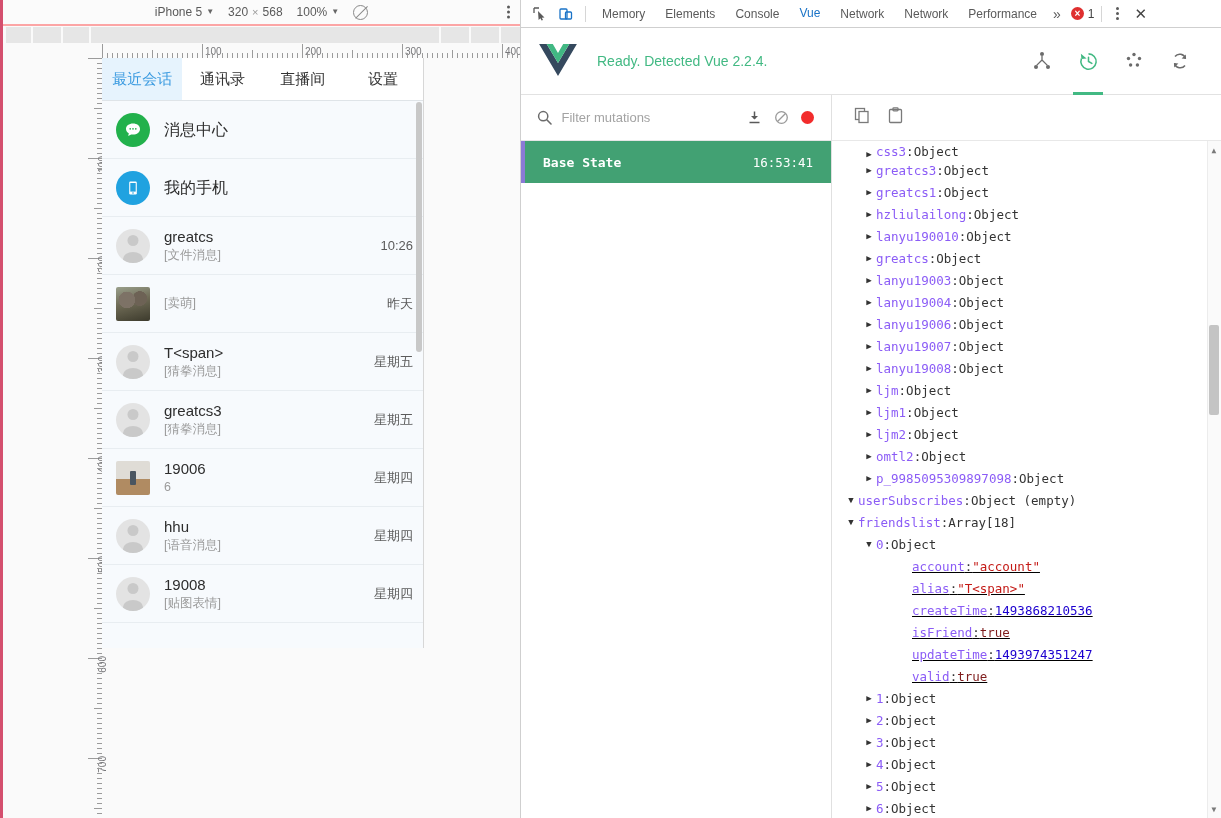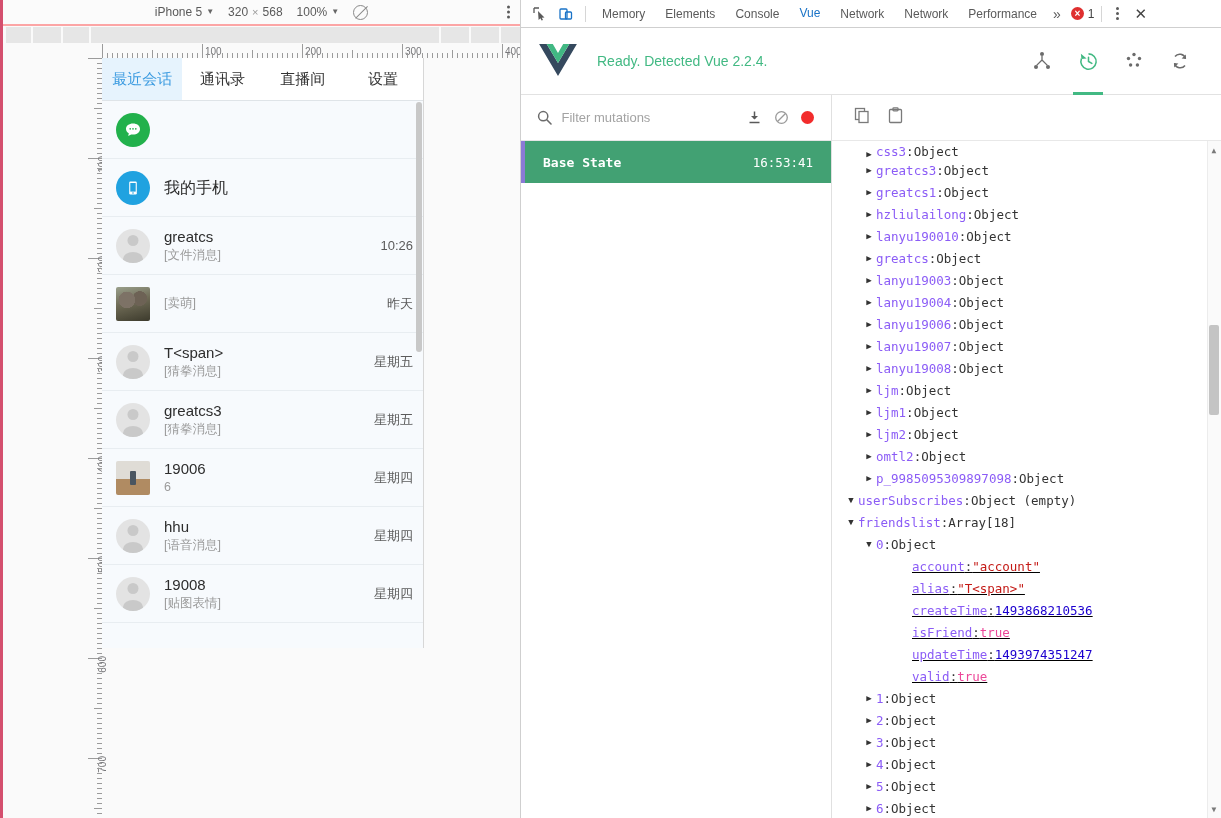--- a/index.html
+++ b/index.html
@@ -251,21 +251,21 @@
   }
   .arrow {
     width: 14px; flex: 0 0 14px; font-size: 9px; color: #333;
     display: flex; align-items: center; justify-content: center;
   }
   .arrow.spacer { visibility: hidden; }
   .k-key { color: #8b5cf6; }
   .k-plain { color: #333; }
   .k-str { color: #c41a16; }
   .k-num { color: #1c00cf; }
-  .k-bool { color: #ec4899; }
+  .k-bool { color: #7f1d1d; }
   .ind1 { padding-left: 12px; }
   .ind2 { padding-left: 30px; }
   .ind4 { padding-left: 66px; text-decoration: underline; }
 
   #tree-scrollbar-track {
     position: absolute; right: 0; top: 0; bottom: 0; width: 14px;
     background: #fafafa; border-left: 1px solid #ececec;
   }
   #tree-scroll-thumb {
     position: absolute; right: 2px; top: 184px; width: 10px; height: 90px;
@@ -592,20 +592,23 @@
       <div id="chat-list">
           <div class="chat-row">
             <div class="avatar green">
               <svg width="20" height="20" viewBox="0 0 20 20">
                 <path d="M10 3.5c-4 0-7 2.4-7 5.4 0 1.8 1.1 3.4 2.8 4.4l-.6 2.6 2.9-1.5c.6.1 1.2.2 1.9.2 4 0 7-2.4 7-5.7S14 3.5 10 3.5z" fill="#fff"></path>
                 <circle cx="7.2" cy="8.8" r="0.85" fill="#22b14c"></circle>
                 <circle cx="10" cy="8.8" r="0.85" fill="#22b14c"></circle>
                 <circle cx="12.8" cy="8.8" r="0.85" fill="#22b14c"></circle>
               </svg>
             </div>
+            <div class="chat-meta">
+              <div class="chat-name big">消息中心</div>
+            </div>
           </div>
           <div class="chat-row">
             <div class="avatar blue">
               <svg width="20" height="20" viewBox="0 0 20 20">
                 <rect x="6.2" y="3.5" width="7.6" height="13" rx="1.2" fill="#fff"></rect>
                 <rect x="7.3" y="5" width="5.4" height="8.6" fill="#20a2e0"></rect>
                 <circle cx="10" cy="15" r="0.8" fill="#20a2e0"></circle>
               </svg>
             </div>
             <div class="chat-meta">

